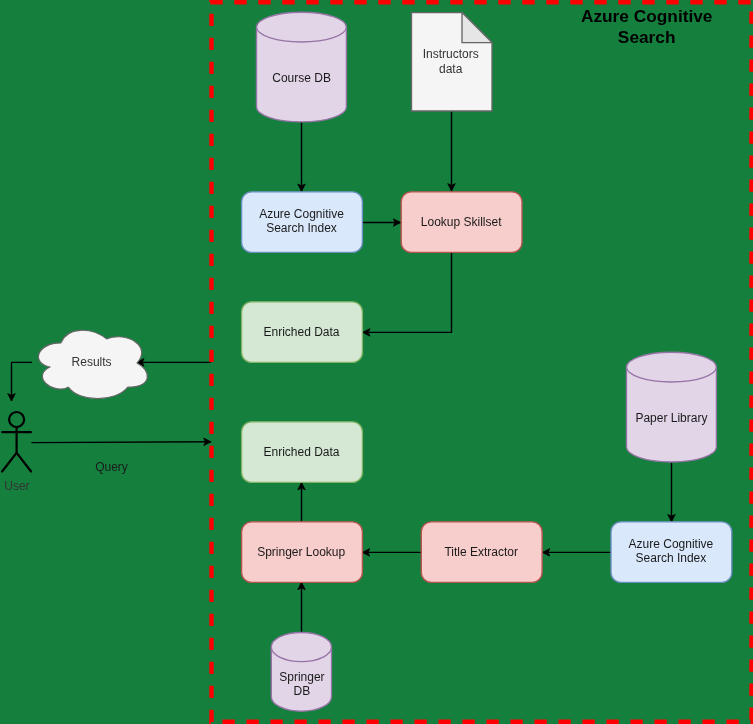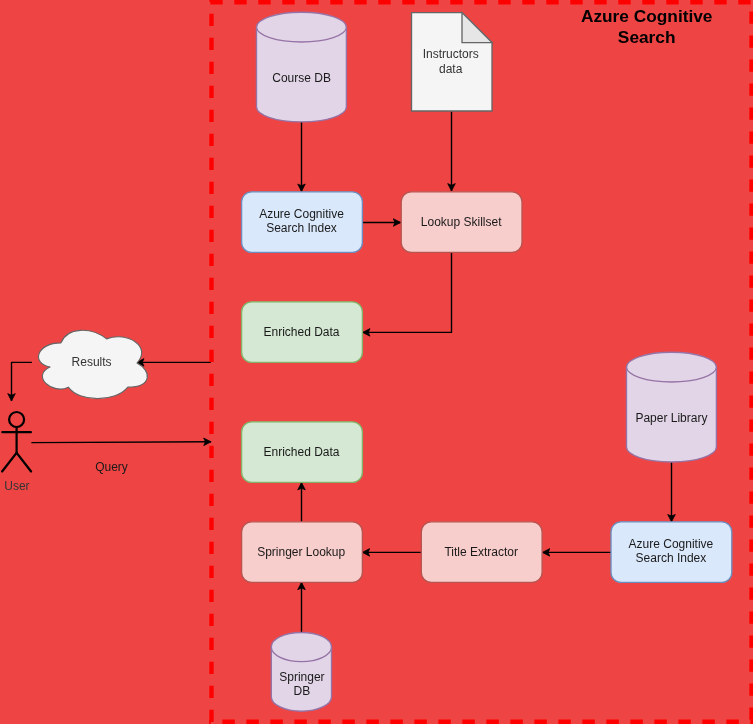--- a/index.html
+++ b/index.html
@@ -1,17 +1,17 @@
 <!DOCTYPE html>
 <html><head>
 <meta charset="utf-8">
 <title>Azure Cognitive Search diagram</title>
 <style>
   html,body{margin:0;padding:0;background:#ffffff;}
-  #canvas{position:relative;width:753px;height:724px;overflow:hidden;background:#ef4444;}
+  #canvas{position:relative;width:753px;height:724px;overflow:hidden;background:#15803d;}
   #diagram{display:block;width:753px;height:724px;}
   text{font-family:"Liberation Sans",sans-serif;-webkit-font-smoothing:antialiased;}
   .lbl{font-size:12px;fill:#1a1a1a;}
   .lbl-gray{font-size:12px;fill:#333333;}
   .title{font-size:17.3px;font-weight:bold;fill:#000000;}
 </style>
 </head>
 <body>
 
 <div id="canvas">

